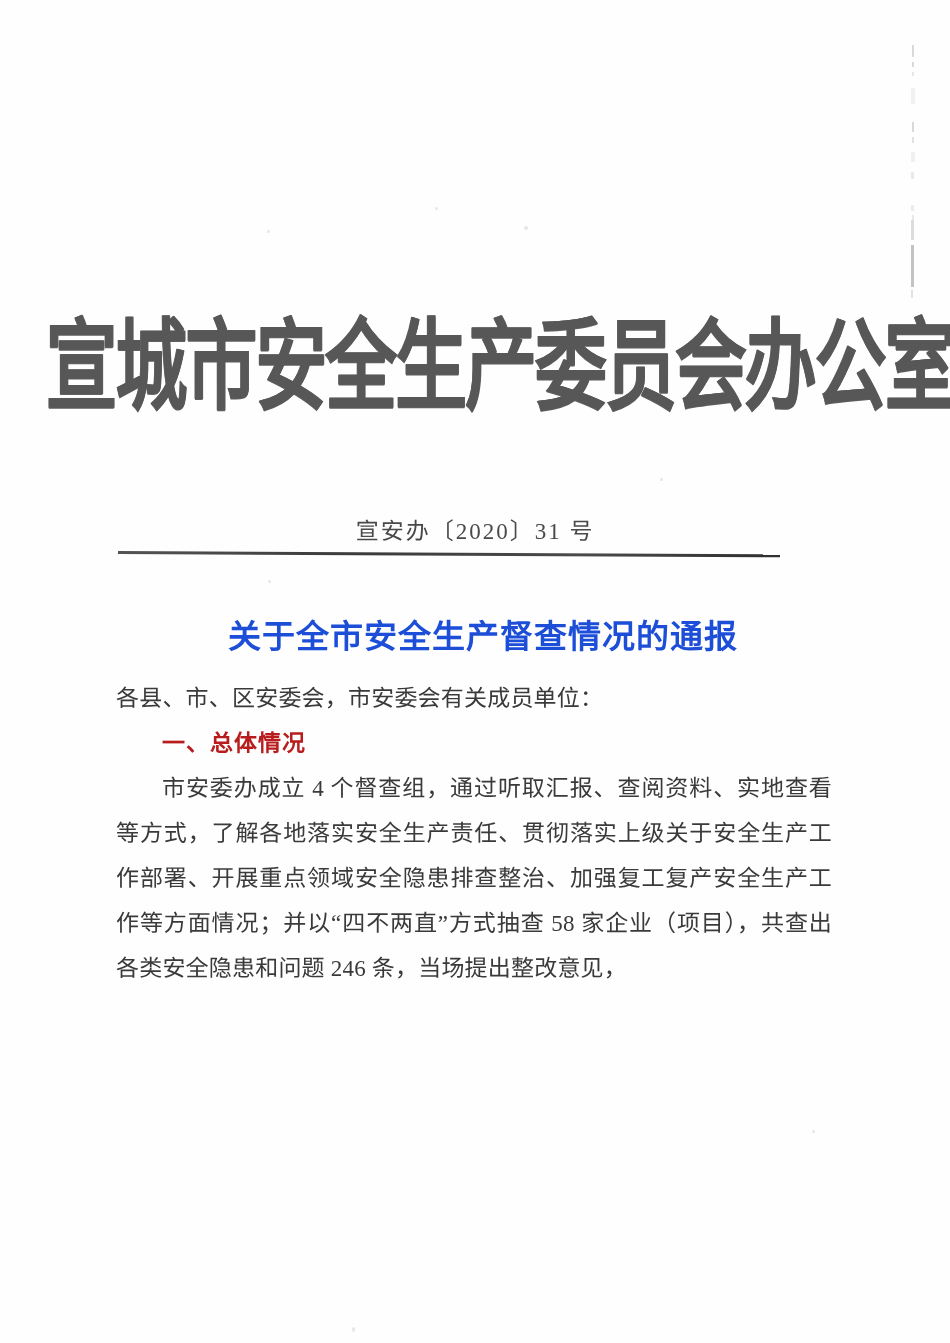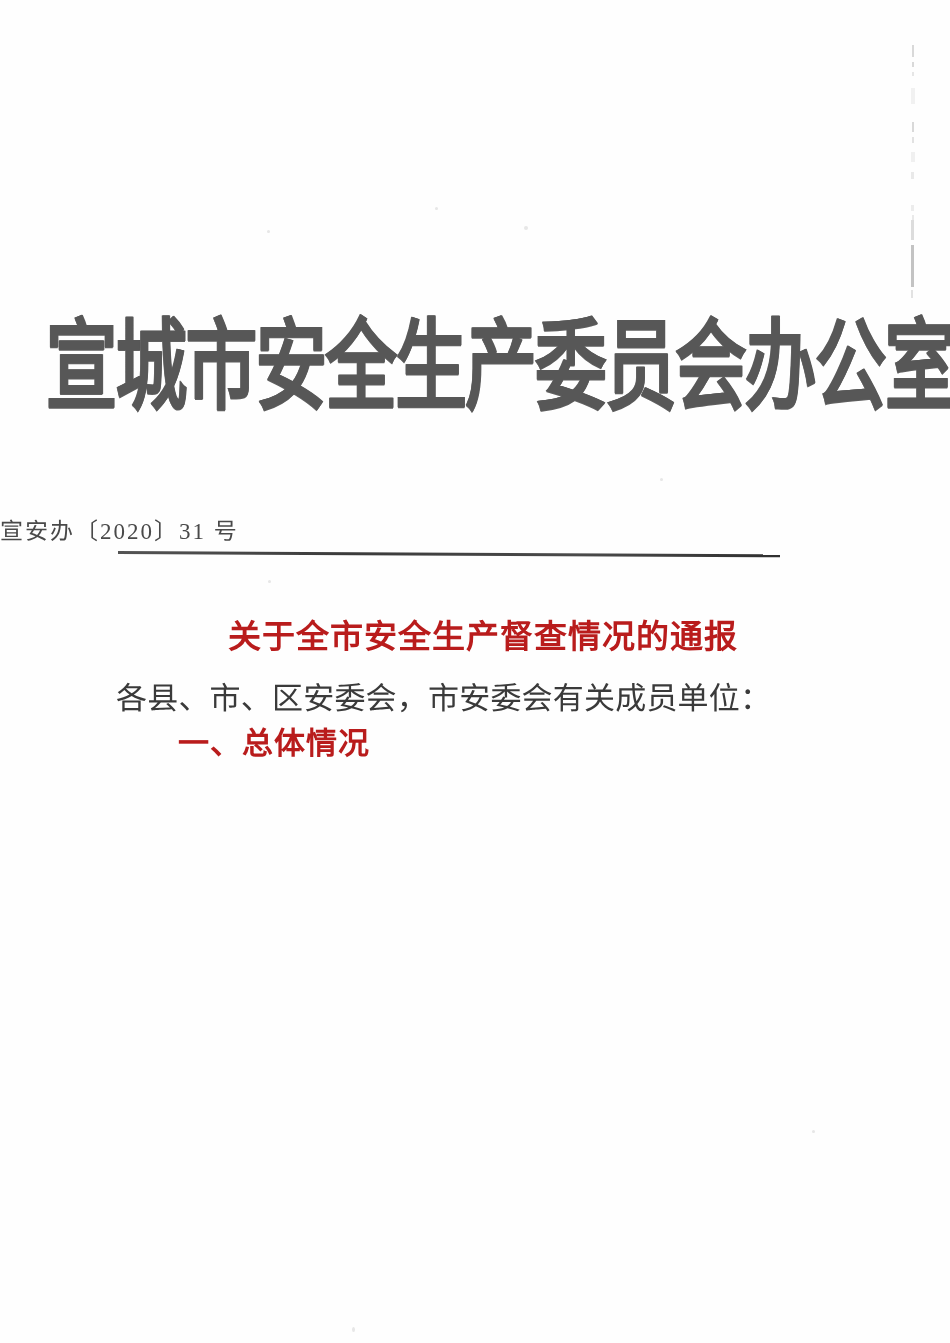--- a/index.html
+++ b/index.html
@@ -69,21 +69,21 @@
     text-shadow: 0.6px 0 0 #5d5d5d, -0.5px 0 0 #6a6a6a, 0 0.5px 0 #616161;
     white-space: nowrap;
   }
 
   
   .doc-number {
     position: absolute;
     left: 0;
     right: 0;
     top: 512px;
-    text-align: left;
+    text-align: center;
     font-size: 23px;
     letter-spacing: 2px;
     color: #494949;
     font-family: "Liberation Serif", "DejaVu Serif", serif;
   }
 
   
   .rule {
     position: absolute;
     left: 118px;
@@ -98,32 +98,32 @@
   
   .doc-title {
     position: absolute;
     left: 0;
     right: 0;
     top: 588px;
     text-align: center;
     font-size: 33px;
     font-weight: 700;
     letter-spacing: 1px;
-    color: #b91c1c;
+    color: #1d4ed8;
     font-family: "Liberation Serif", "DejaVu Serif", serif;
     padding-left: 16px;
   }
 
   
   .body-text {
     position: absolute;
     left: 116px;
     top: 676px;
     width: 716px;
-    font-size: 31px;
+    font-size: 23px;
     line-height: 45px;
     color: #3a3a3a;
     font-family: "Liberation Serif", "DejaVu Serif", serif;
   }
   .para {
     margin: 0;
     text-align: justify;
     text-align-last: left;
     letter-spacing: 0.2px;
   }
@@ -182,15 +182,16 @@
   <div class="rule"></div>
 
   <h1 class="doc-title">关于全市安全生产督查情况的通报</h1>
 
   <div class="body-text">
     <p class="para">各县、市、区安委会，市安委会有关成员单位：</p>
 
 
     <p class="para heading">一、总体情况</p>
 
+    <p class="para indent">市安委办成立 4 个督查组，通过听取汇报、查阅资料、实地查看等方式，了解各地落实安全生产责任、贯彻落实上级关于安全生产工作部署、开展重点领域安全隐患排查整治、加强复工复产安全生产工作等方面情况；并以“四不两直”方式抽查 58 家企业（项目），共查出各类安全隐患和问题 246 条，当场提出整改意见，</p>
   </div>
 
 </div>
 
 </body></html>

